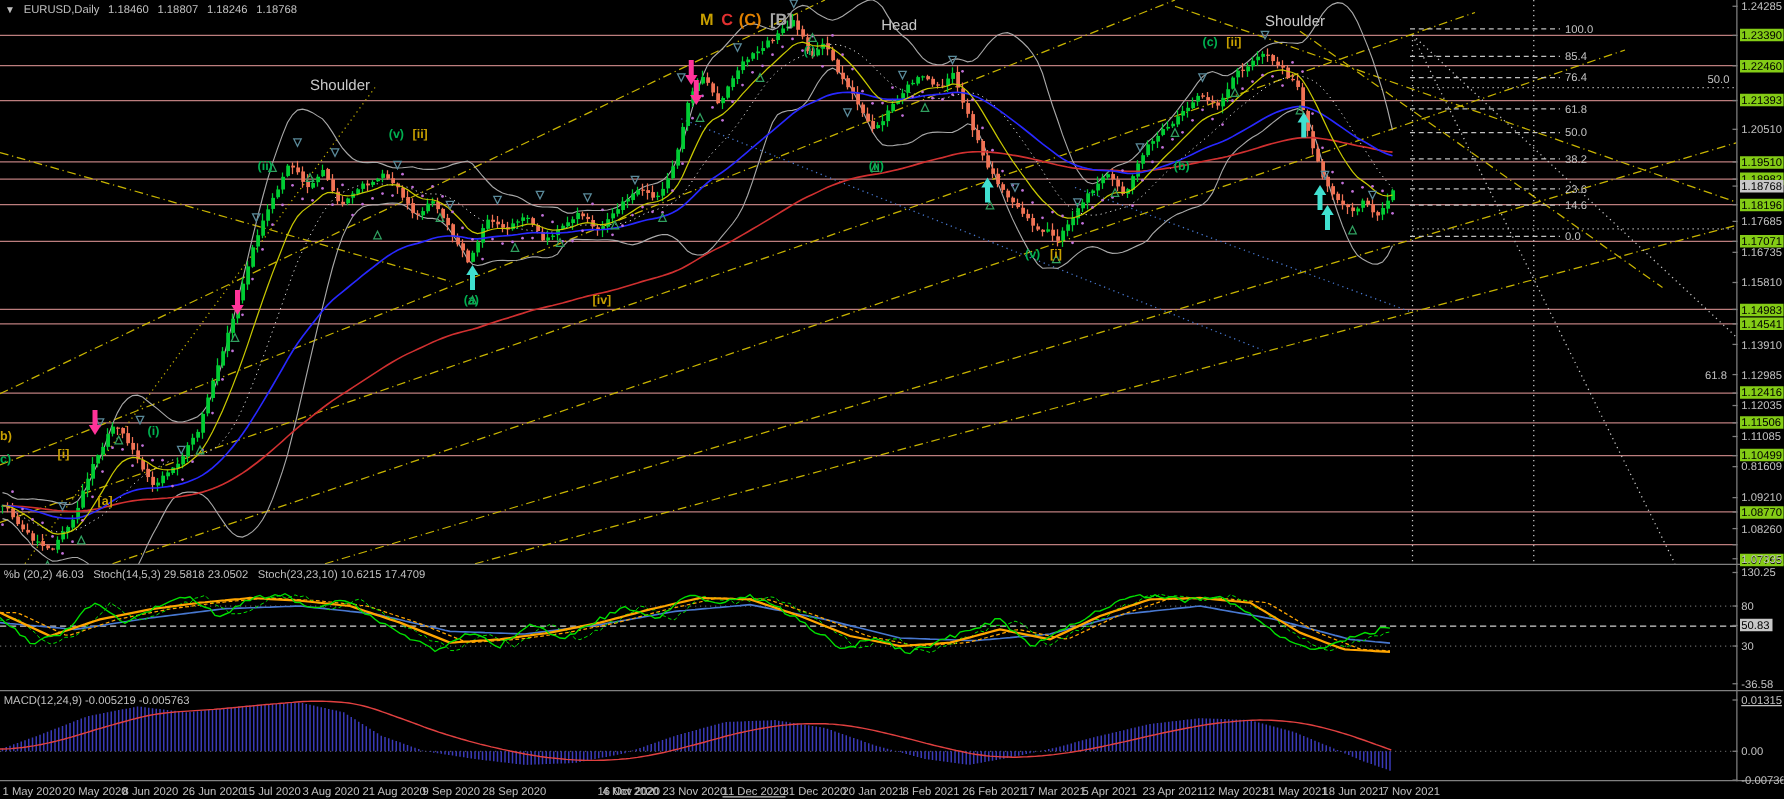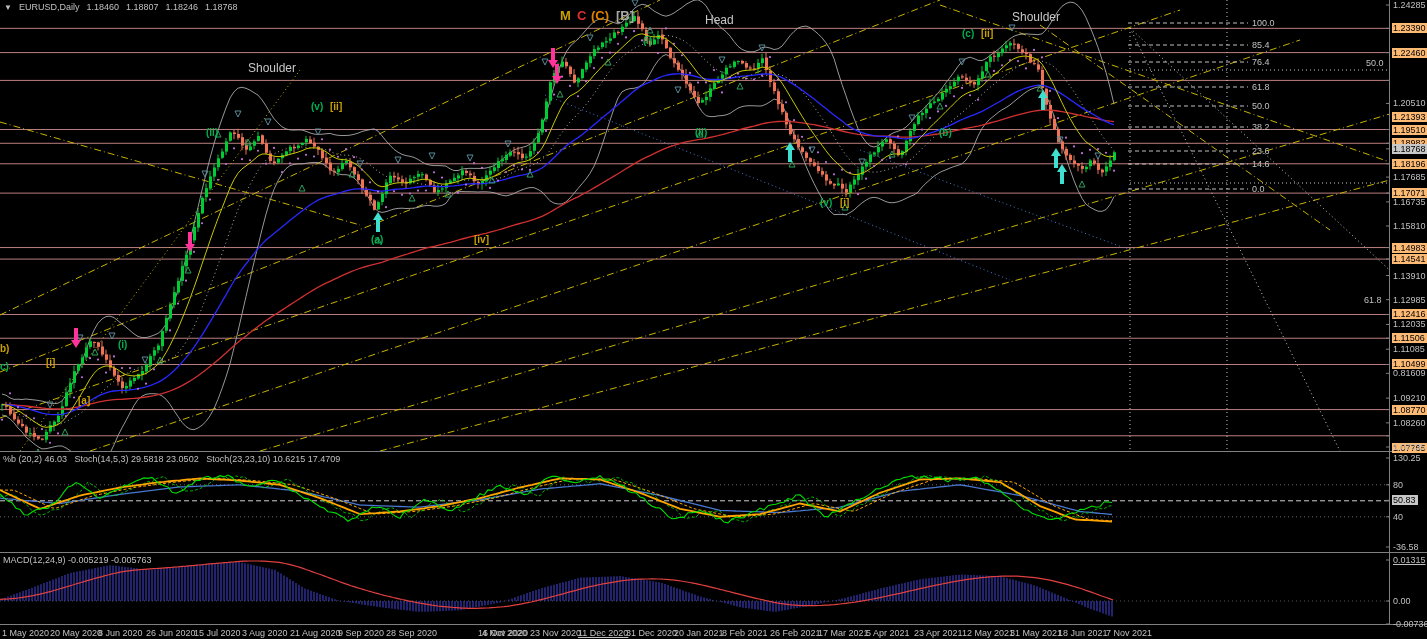--- a/index.html
+++ b/index.html
@@ -4,21 +4,21 @@
 <style>
   html,body{margin:0;padding:0;background:#000;}
   #app{position:relative;width:1427px;height:639px;background:#000;overflow:hidden;
        font-family:"Liberation Sans",sans-serif;}
   #cv{position:absolute;left:0;top:0;}
   .symbol-bar{position:absolute;left:4px;top:2px;display:flex;gap:7px;align-items:center;
               color:#C0C0C0;font-size:9px;z-index:5;}
   .symbol-bar .dd{color:#C0C0C0;font-size:8px;cursor:pointer;}
   .ptick{position:absolute;left:1393px;font-size:9px;color:#C0C0C0;line-height:10px;
          white-space:nowrap;z-index:2;}
-  .ptick.hl{background:#fdba74;color:#000;left:1392px;padding:0 2px 0 1px;}
+  .ptick.hl{background:#84cc16;color:#000;left:1392px;padding:0 2px 0 1px;}
   .ptick.cur{background:#C8C8C8;color:#000;left:1392px;padding:0 2px 0 1px;z-index:4;}
   .ind-label{position:absolute;left:3px;color:#C0C0C0;font-size:9px;z-index:3;white-space:pre;}
   .tlabel{position:absolute;top:628px;font-size:9px;color:#C0C0C0;white-space:nowrap;}
 </style>
 </head>
 <body>
 
 <div id="app">
   <svg id="cv" width="1427" height="639">
       <defs>
@@ -1340,21 +1340,21 @@
     <span>1.18768</span>
   </div>
 
   <div class="ind-label" style="top:454px">%b (20,2) 46.03   Stoch(14,5,3) 29.5818 23.0502   Stoch(23,23,10) 10.6215 17.4709</div>
   <div class="ind-label" style="top:555px">MACD(12,24,9) -0.005219 -0.005763</div>
 
   <div id="price-axis">
       <div class="ptick" style="top: 0.0065189px;">1.24285</div>
       <div class="ptick hl" style="top: 23.3442px;">1.23390</div>
       <div class="ptick hl" style="top: 47.5945px;">1.22460</div>
-      <div class="ptick hl" style="top: 75.4172px; margin-top: 37px;">1.21393</div>
+      <div class="ptick hl" style="top: 75.4172px;">1.21393</div>
       <div class="ptick" style="top: 98.442px;">1.20510</div>
       <div class="ptick hl" style="top: 124.518px;">1.19510</div>
       <div class="ptick hl" style="top: 138.286px;">1.18982</div>
       <div class="ptick cur" style="top: 143.866px;">1.18768</div>
       <div class="ptick hl" style="top: 158.781px;">1.18196</div>
       <div class="ptick" style="top: 172.106px;">1.17685</div>
       <div class="ptick hl" style="top: 188.116px;">1.17071</div>
       <div class="ptick" style="top: 196.877px;">1.16735</div>
       <div class="ptick" style="top: 220.997px;">1.15810</div>
       <div class="ptick hl" style="top: 242.562px;">1.14983</div>
@@ -1368,21 +1368,21 @@
       <div class="ptick hl" style="top: 359.485px;">1.10499</div>
       <div class="ptick" style="top: 368.325px;">0.81609</div>
       <div class="ptick" style="top: 393.096px;">1.09210</div>
       <div class="ptick hl" style="top: 404.57px;">1.08770</div>
       <div class="ptick" style="top: 417.868px;">1.08260</div>
       <div class="ptick hl" style="top: 430.776px; margin-top: 12px;">1.07765</div>
       <div class="ptick" style="top: 441.988px;">1.07335</div>
       <div class="ptick" style="top: 453px;">130.25</div>
       <div class="ptick" style="top: 479.807px;">80</div>
       <div class="ptick cur" style="top: 495.369px;">50.83</div>
-      <div class="ptick" style="top: 511.816px;">40</div>
+      <div class="ptick" style="top: 511.816px;">30</div>
       <div class="ptick" style="top: 542px;">-36.58</div>
       <div class="ptick" style="top: 555px; text-decoration: underline;">0.01315</div>
       <div class="ptick" style="top: 596.03px;">0.00</div>
       <div class="ptick" style="top: 619px;">-0.007362</div>
     </div>
   <div id="time-axis">
       <div class="tlabel" style="left: 2px;">1 May 2020</div>
       <div class="tlabel" style="left: 50px;">20 May 2020</div>
       <div class="tlabel" style="left: 98px;">8 Jun 2020</div>
       <div class="tlabel" style="left: 146px;">26 Jun 2020</div>

